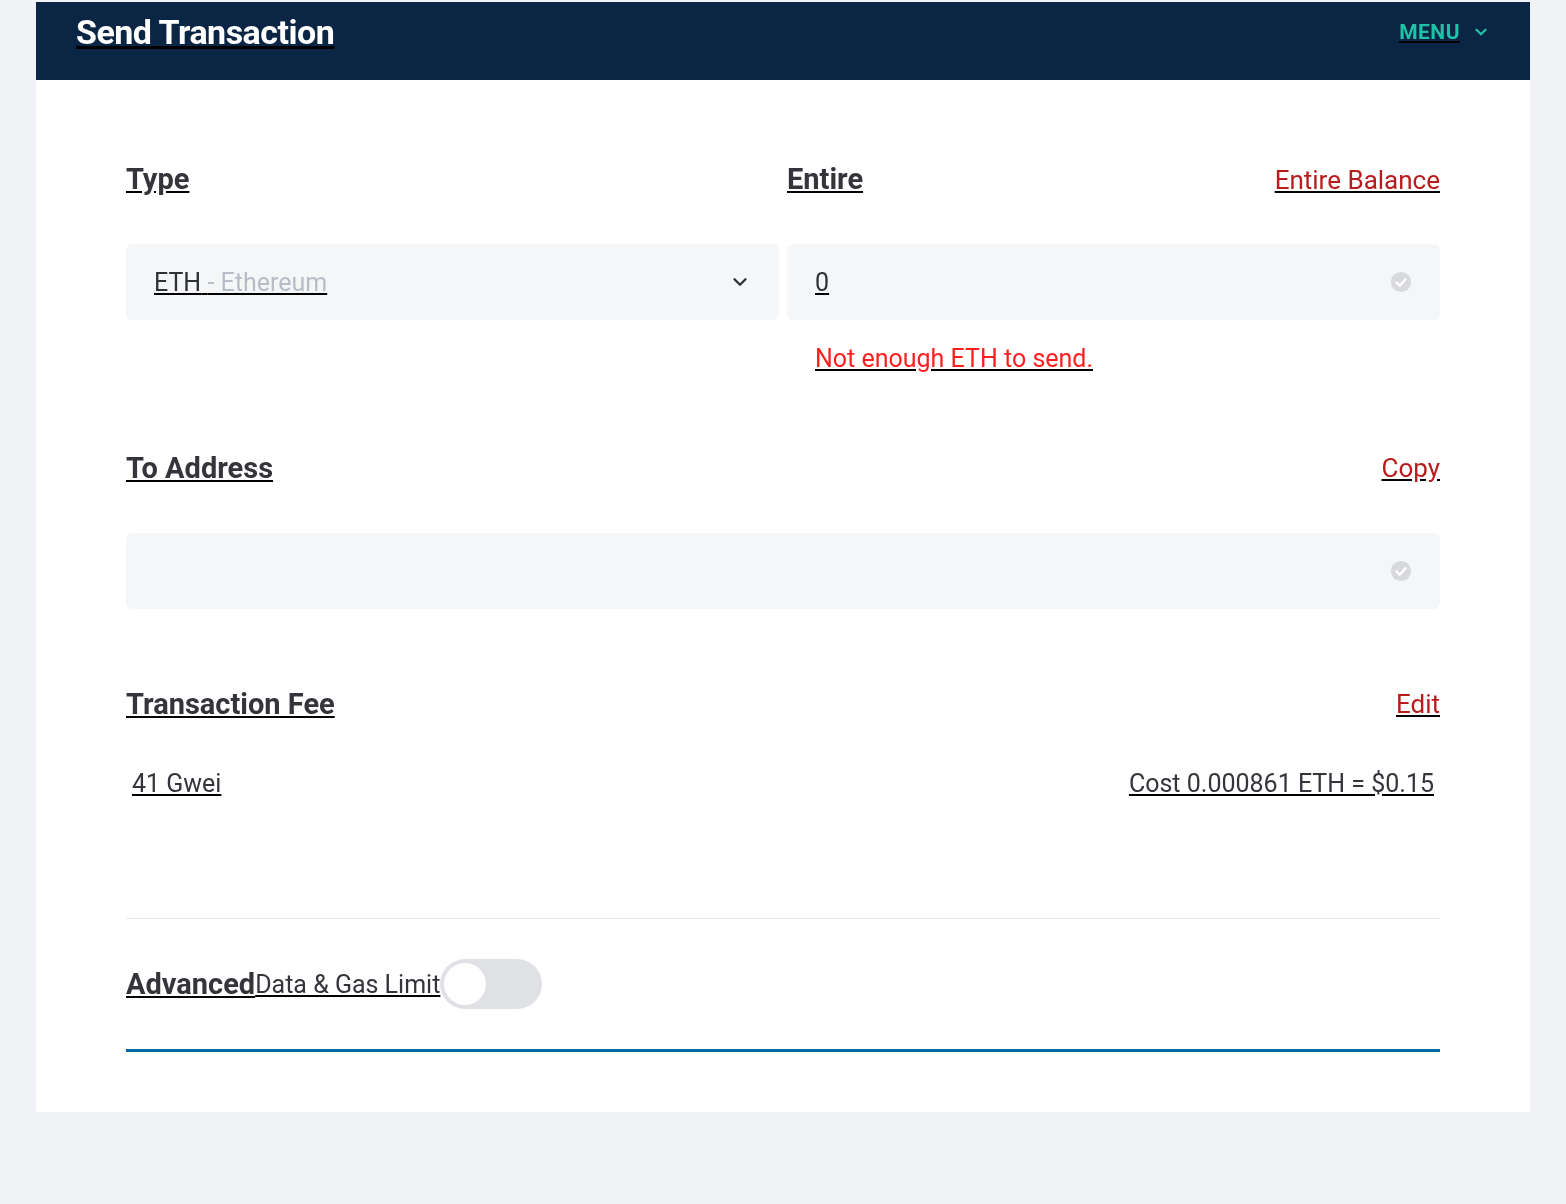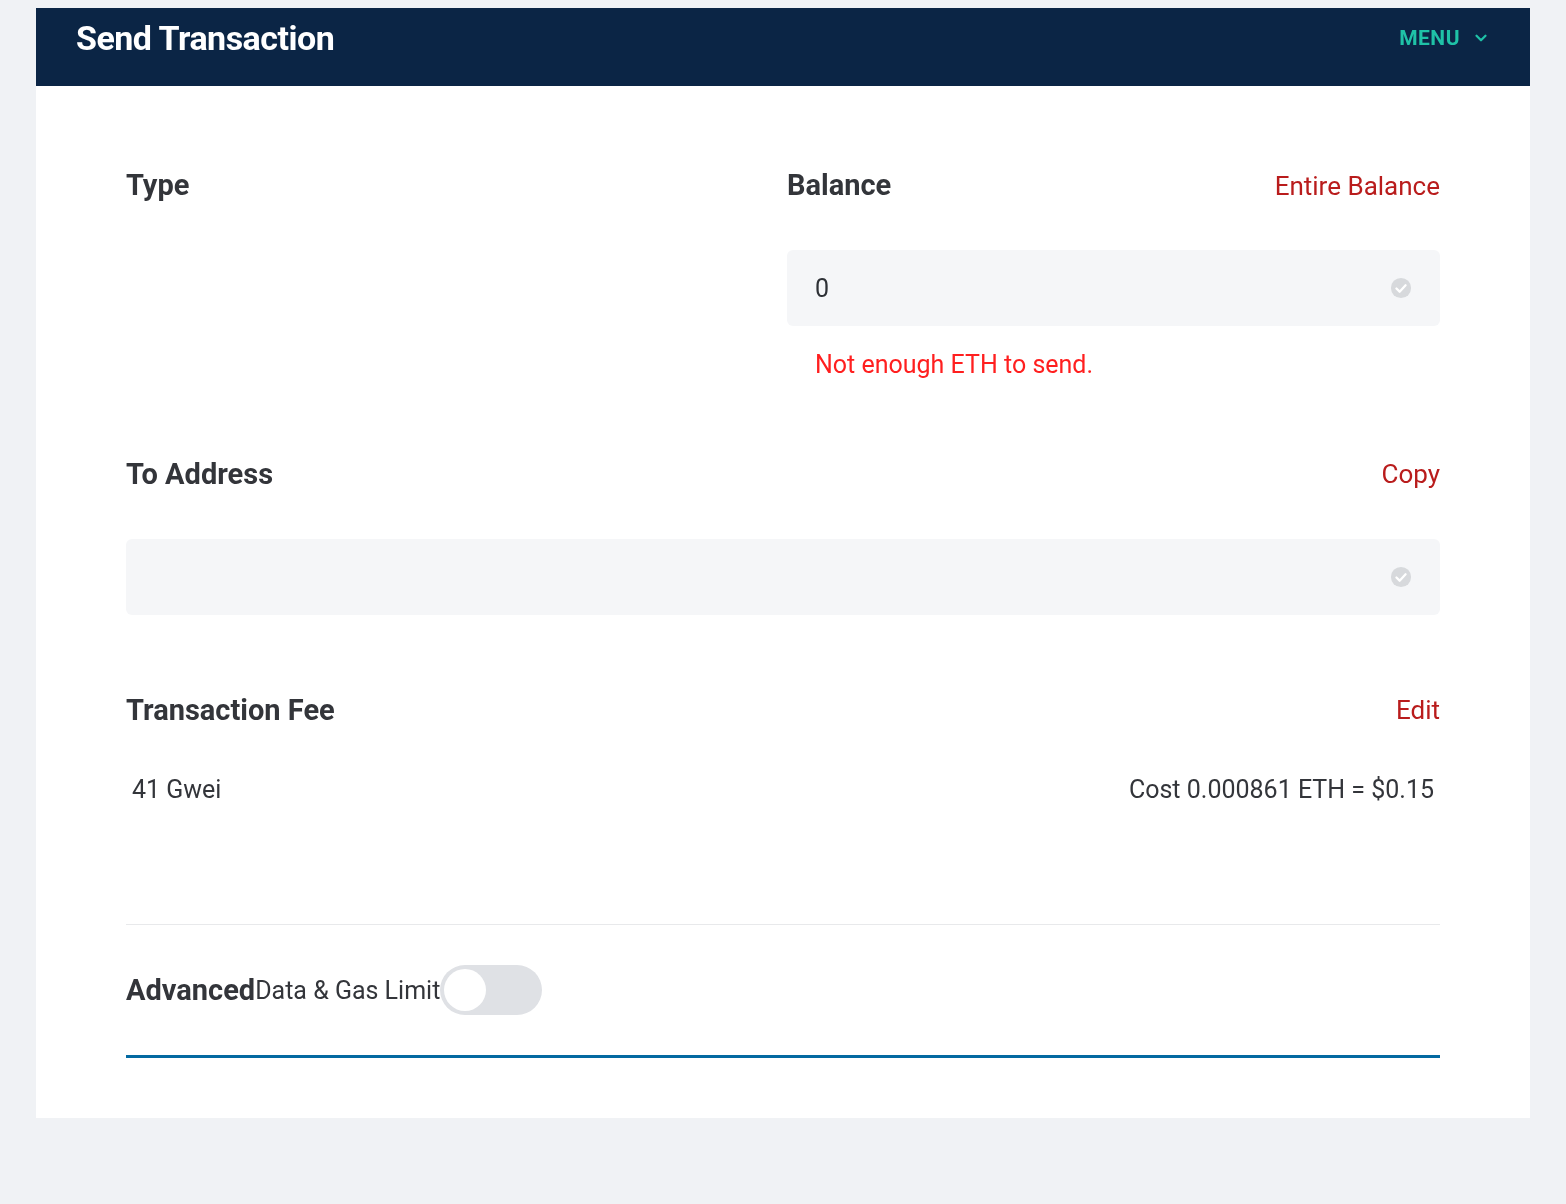--- a/index.html
+++ b/index.html
@@ -7,23 +7,24 @@
       padding: 0;
       box-sizing: border-box;
     }
     body {
       font-family: -apple-system, BlinkMacSystemFont, "Segoe UI", Roboto, "Helvetica Neue", Arial, sans-serif;
       background: #f0f2f5;
       padding: 0;
     }
     .card {
       background: #fff;
-      margin: 8px 36px;
+      margin: 2px 36px;
       border-radius: 0;
       overflow: hidden;
+      text-decoration: underline;
     }
     .header {
       background: #0b2545;
       color: #fff;
       padding: 10px 40px 28px 40px;
       display: flex;
       justify-content: space-between;
       align-items: center;
     }
     .header-title {
@@ -194,25 +195,34 @@
   </div>
 
   <div class="body">
 
     <div class="row">
 
       <div class="col">
         <div class="label-row">
           <div class="label">Type</div>
         </div>
+        <div class="select">
+          <div class="select-text">
+            <span>ETH</span>
+            <span class="muted">- Ethereum</span>
+          </div>
+          <svg viewBox="0 0 24 24" fill="none" stroke="#2e3136" stroke-width="2.5" stroke-linecap="round" stroke-linejoin="round">
+            <polyline points="6 9 12 15 18 9"></polyline>
+          </svg>
+        </div>
       </div>
 
       <div class="col">
         <div class="label-row">
-          <div class="label">Balance</div>
+          <div class="label">Entire</div>
           <div class="link">Entire Balance</div>
         </div>
         <div class="input-wrap">
           <input class="input" type="text" value="0" style="">
           <svg class="check-icon" viewBox="0 0 24 24">
             <circle cx="12" cy="12" r="11" fill="#d7d9dc"></circle>
             <polyline points="7 12.5 10.5 16 17 9" fill="none" stroke="#fff" stroke-width="2.5" stroke-linecap="round" stroke-linejoin="round"></polyline>
           </svg>
         </div>
         <div class="error">Not enough ETH to send.</div>

